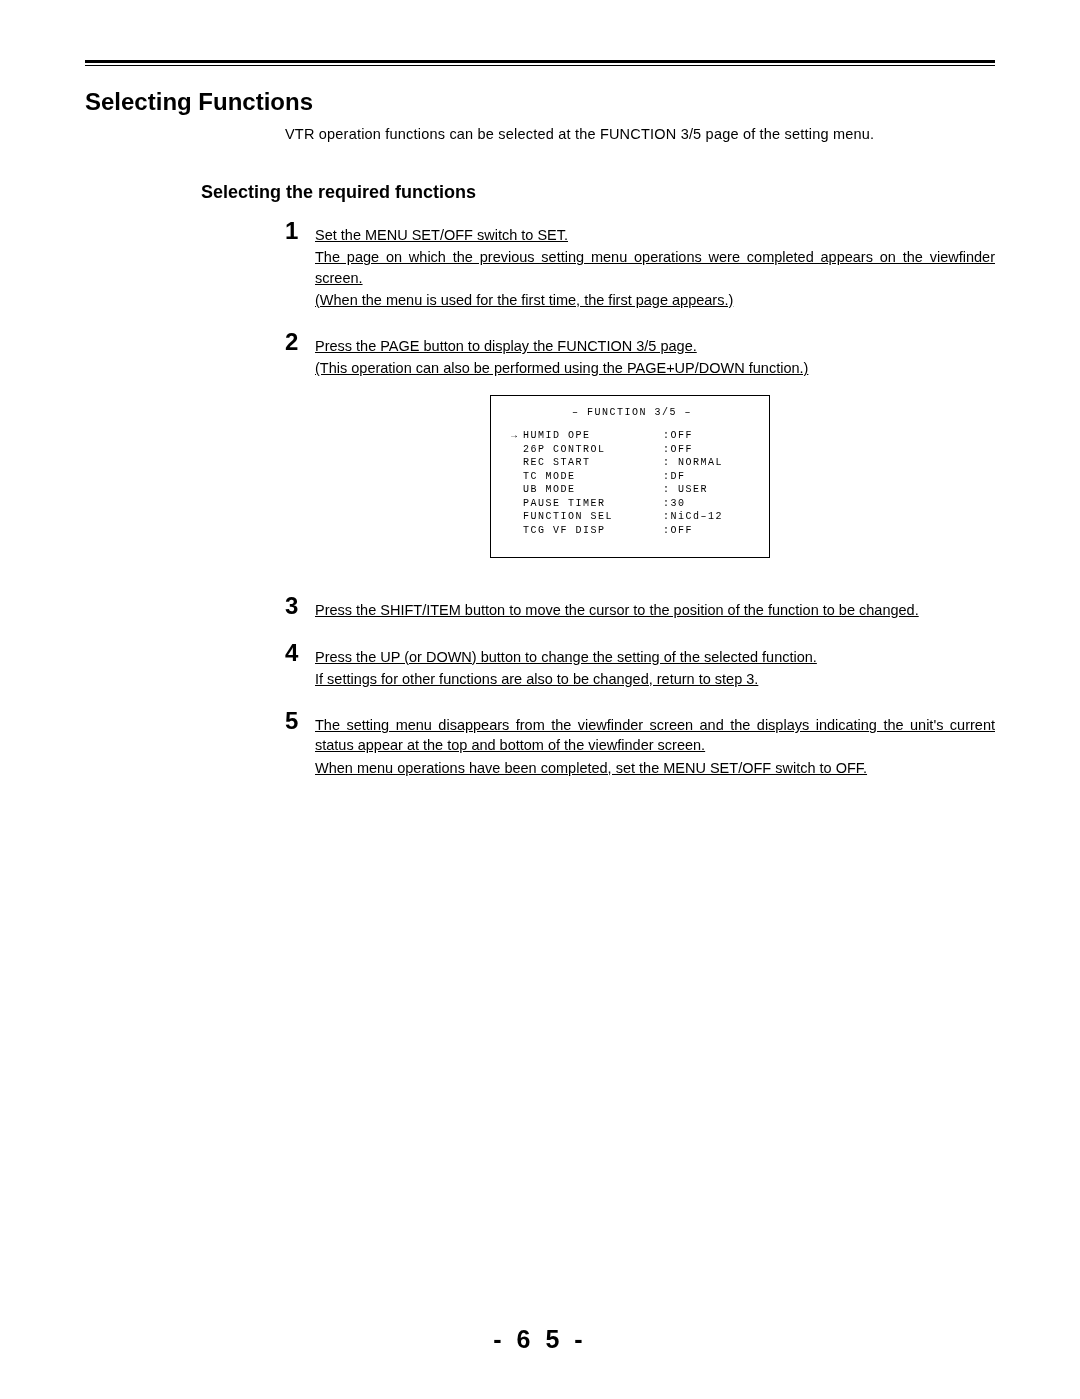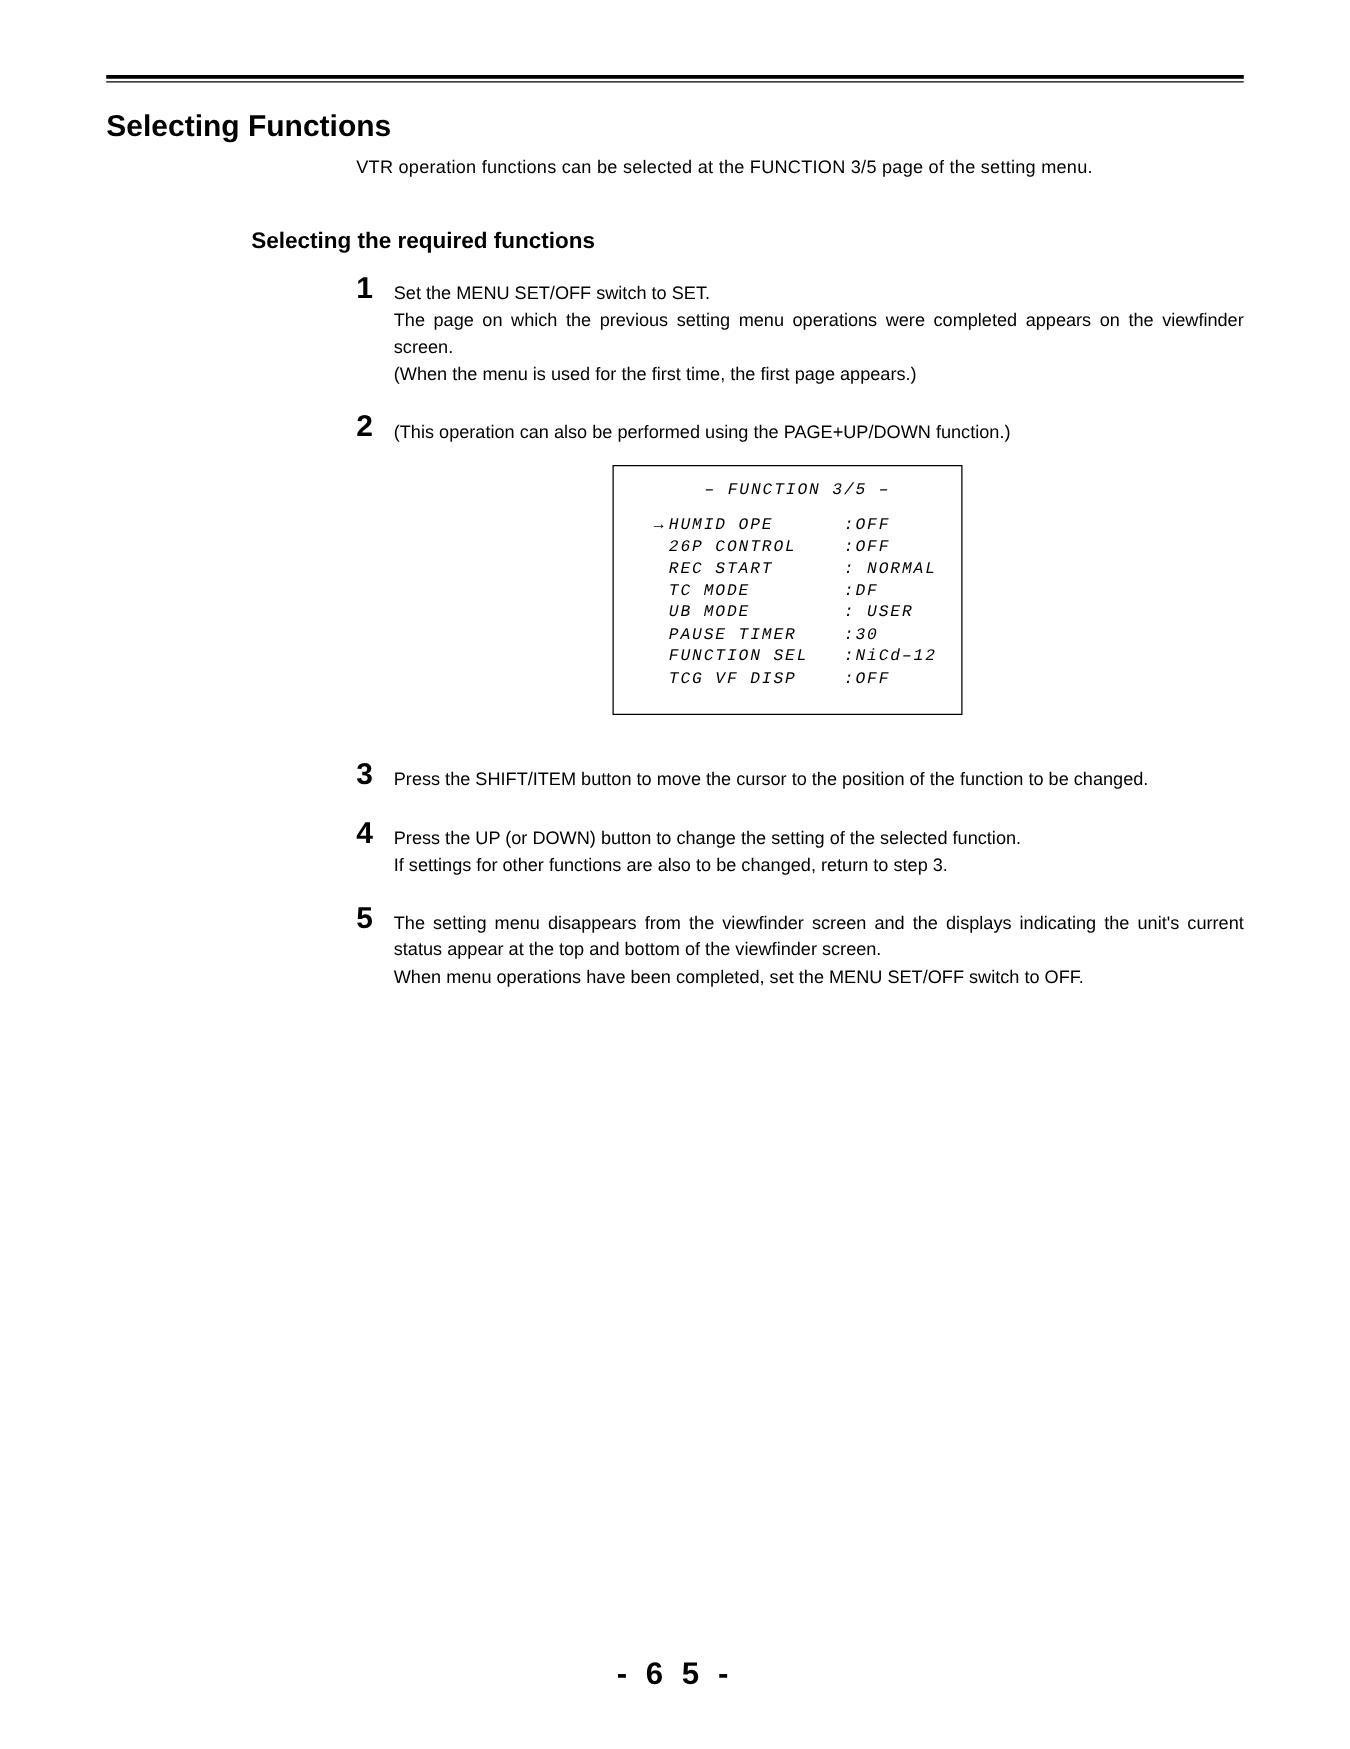--- a/index.html
+++ b/index.html
@@ -56,31 +56,31 @@
     }
     .step-body {
       font-size: 14.5px;
       line-height: 1.4;
       padding-top: 6px;
       flex: 1;
       text-align: justify;
     }
     .step-body p {
       margin-bottom: 2px;
+      text-decoration: underline;
     }
     .menu-screen {
       border: 1.5px solid #000;
       width: 280px;
       margin: 16px 0 18px 175px;
-      padding: 10px 16px 20px 32px;
+      padding: 10px 16px 20px 20px;
       font-family: "Courier New", Courier, monospace;
-      font-size: 13px;
+      font-size: 10px;
       letter-spacing: 1.5px;
       line-height: 1.35;
-      font-style: italic;
     }
     .menu-title {
       text-align: center;
       margin-bottom: 10px;
     }
     .menu-row {
       display: flex;
       white-space: pre;
     }
     .menu-arrow {
@@ -123,20 +123,21 @@
     <div class="step-body">
       <p>Set the MENU SET/OFF switch to SET.</p>
       <p>The page on which the previous setting menu operations were completed appears on the viewfinder screen.</p>
       <p>(When the menu is used for the first time, the first page appears.)</p>
     </div>
   </div>
 
   <div class="step">
     <div class="step-num">2</div>
     <div class="step-body">
+      <p>Press the PAGE button to display the FUNCTION 3/5 page.</p>
       <p>(This operation can also be performed using the PAGE+UP/DOWN function.)</p>
 
       <div class="menu-screen">
         <div class="menu-title">– FUNCTION 3/5 –</div>
         <div class="menu-row">
           <span class="menu-arrow">→</span><span class="menu-label">HUMID OPE</span><span class="menu-value">:OFF</span>
         </div>
         <div class="menu-row">
           <span class="menu-arrow"> </span><span class="menu-label">26P CONTROL</span><span class="menu-value">:OFF</span>
         </div>

